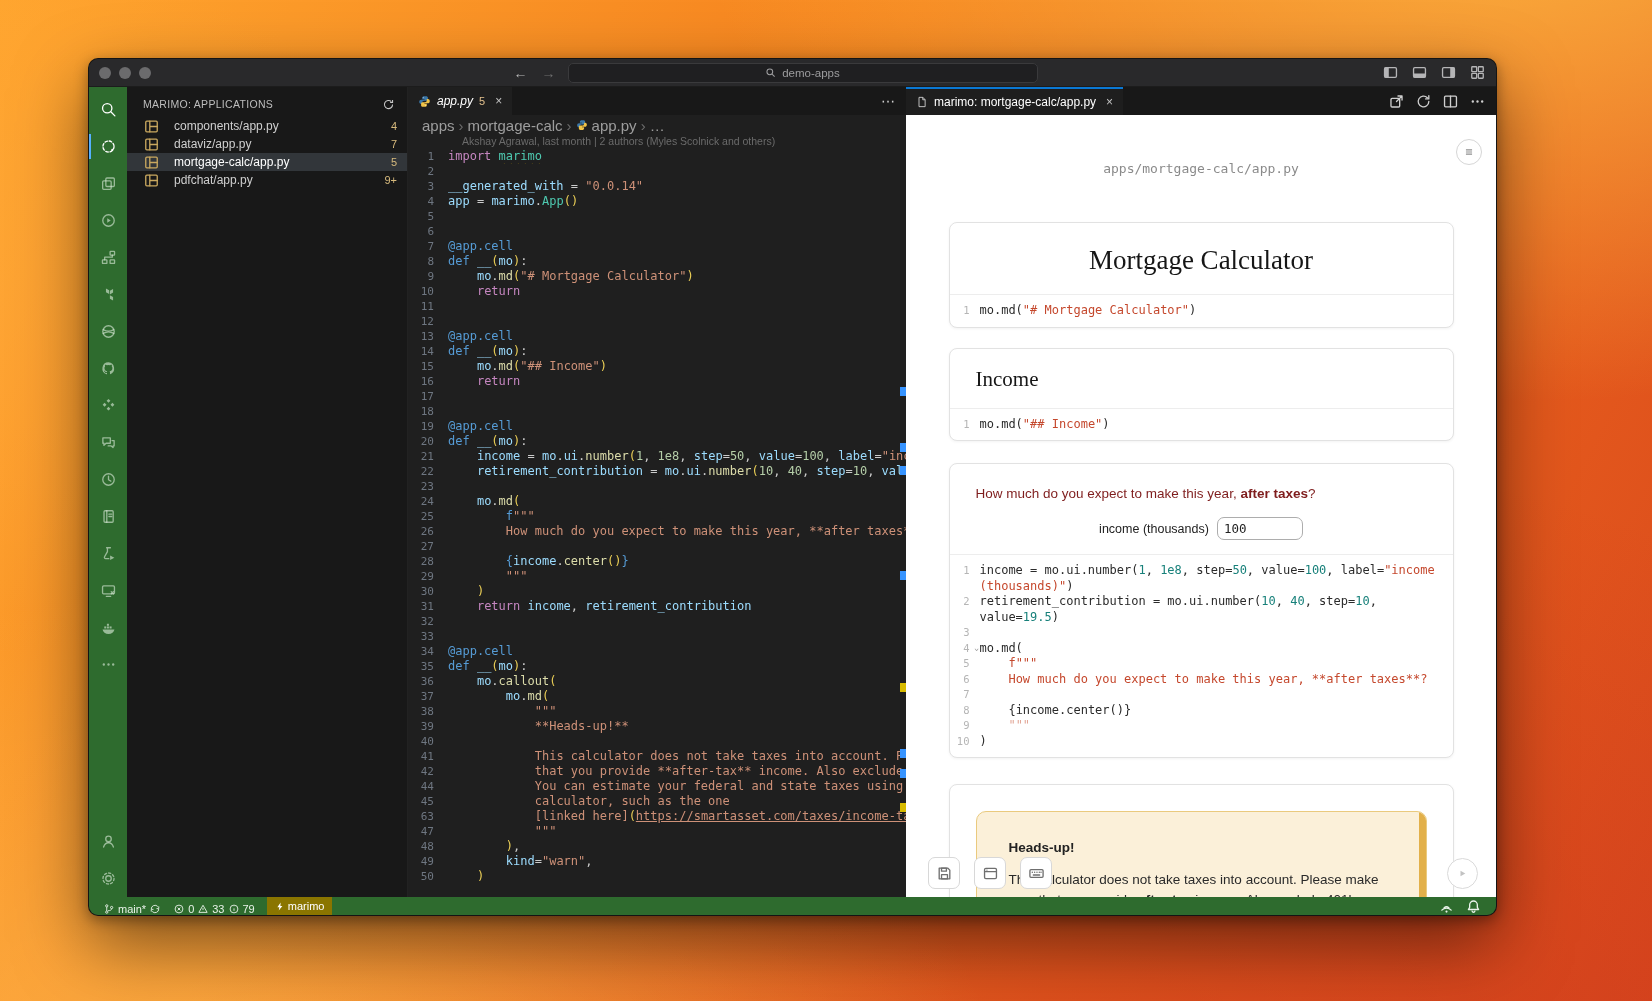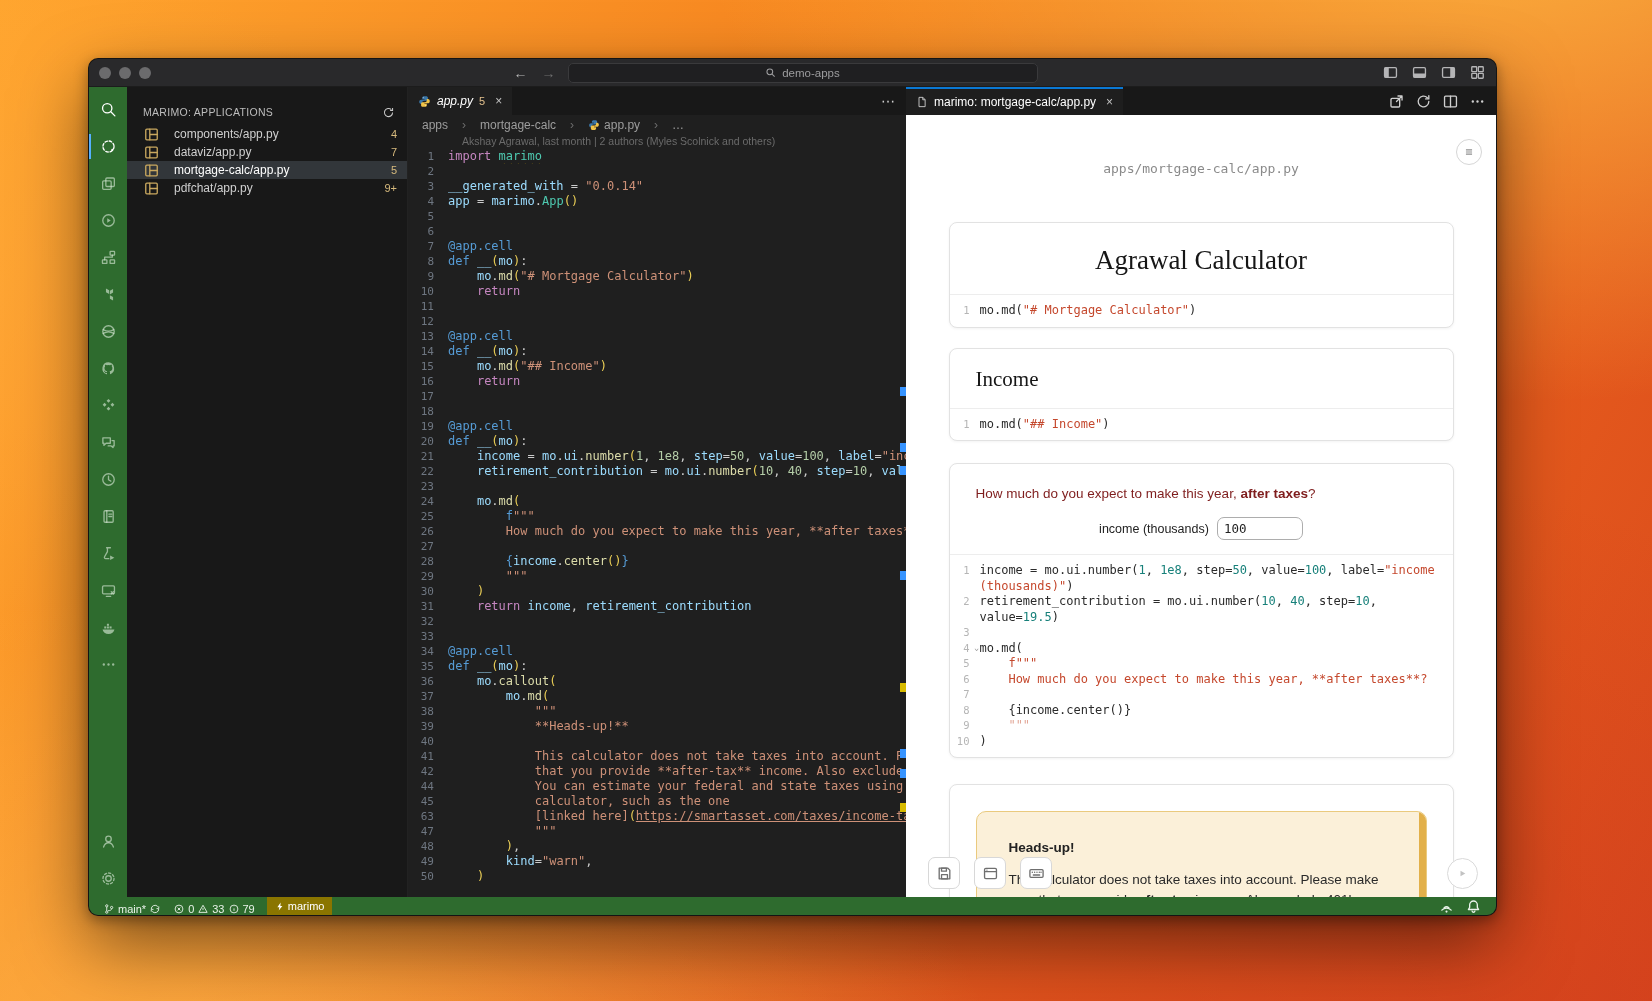--- a/index.html
+++ b/index.html
@@ -30,37 +30,37 @@
   .tb-right{display:flex;gap:12px;margin-left:auto;color:#b5b5b7;align-items:center}
   .tb-right svg{display:block}
   
   .main{flex:1;display:flex;min-height:0}
   .activitybar{width:38px;background:var(--green);flex:none;display:flex;flex-direction:column;align-items:center;padding-top:4px}
   .ai{width:38px;height:37px;display:flex;align-items:center;justify-content:center;color:rgba(220,236,218,.62);position:relative}
   .ai.active{color:#fff}
   .ai.indicator::before{content:"";position:absolute;left:0;top:6px;bottom:6px;width:2px;background:#55b0ff}
   .ai-spacer{flex:1}
   .sidebar{width:281px;background:var(--side-bg);flex:none;display:flex;flex-direction:column;border-right:1px solid #222}
-  .sb-head{height:26px;display:flex;align-items:center;padding:0 12px 0 16px;color:#bdbdbd;font-size:10.5px;letter-spacing:.3px;margin-top:12px}
+  .sb-head{height:26px;display:flex;align-items:center;padding:0 12px 0 16px;color:#bdbdbd;font-size:10.5px;letter-spacing:.3px;margin-top:4px}
   .sb-head .ttl{flex:1}
   .sb-head svg{color:#c9c9c9}
   .file{height:18px;display:flex;align-items:center;padding:0 10px 0 16px;color:#cfcfcf;font-size:12px;gap:14px}
   .file.sel{background:#32363a;color:#fff}
   .file .cnt{margin-left:auto;color:#d7ba7d;font-size:11px}
   .file svg{flex:none;color:#c9a85f}
   
   .editor{width:498px;flex:none;display:flex;flex-direction:column;min-width:0;background:var(--editor-bg);position:relative}
   .tabbar{height:28px;background:var(--side-bg);display:flex;align-items:stretch;flex:none}
   .tab{display:flex;align-items:center;gap:6px;padding:0 10px;background:var(--editor-bg);color:#fff;font-size:12px}
   .tab .name{font-style:italic}
   .tab .badge{color:#e2c08d;font-size:11px}
   .tab .x{color:#c3c3c3;font-size:12px;margin-left:4px}
   .tab.paneltab{border-top:2px solid var(--accent);background:#1e1e1e}
   .tab-more{margin-left:auto;display:flex;align-items:center;color:#cfcfcf;padding-right:10px;font-size:14px;letter-spacing:1px}
-  .crumbs{height:20px;display:flex;align-items:center;gap:14px;padding-left:14px;color:#9d9d9d;font-size:12px;flex:none}
+  .crumbs{height:20px;display:flex;align-items:center;gap:4px;padding-left:14px;color:#9d9d9d;font-size:15px;flex:none}
   .crumbs .sep{color:#6d6d6d}
   .blame{height:14px;color:#6b6b6b;font-size:10.5px;padding-left:54px;flex:none;font-family:"Liberation Sans",sans-serif}
   .codewrap{flex:1;overflow:hidden;position:relative}
   .cline{display:flex;height:15px;line-height:15px;font-family:"DejaVu Sans Mono",monospace;font-size:12px;white-space:pre}
   .gut{width:40px;flex:none;text-align:right;padding-right:14px;color:#6e7681;font-size:11px}
   .ctext{flex:1;min-width:0;overflow:hidden;white-space:pre}
   .tk-m{color:#C586C0}.tk-k{color:#569CD6}.tk-v{color:#9CDCFE}.tk-f{color:#DCDCAA}.tk-s{color:#CE9178}
   .tk-n{color:#B5CEA8}.tk-t{color:#4EC9B0}.tk-g{color:#eace56}.tk-p{color:#cccccc}
   .tk-u{color:#4EC9B0;text-decoration:underline wavy #c8a400 1px;text-underline-offset:3px}
   .tk-l{color:#CE9178;text-decoration:underline}
@@ -453,21 +453,21 @@
       </div>
       <div class="webview">
         <div class="wv-file">apps/mortgage-calc/app.py</div>
         <div class="menu-circ">
           <svg class="ic" width="14" height="14" viewBox="0 0 16 16" fill="none" stroke="currentColor" stroke-width="1.4">
               <path d="M4.5 5.5h7M4.5 8h7M4.5 10.5h7"></path>
             </svg>
         </div>
         <div id="cells">
             <div class="cell" style="margin-top: 46px;">
-              <div class="cell-title">Agrawal Calculator</div>
+              <div class="cell-title">Mortgage Calculator</div>
               <div class="codeblock">
                 <div class="prow">
                   <span class="pgut">1</span>
                   <span class="ptxt"><span class="tk-pk">mo.md(</span><span class="tk-ps">"# Mortgage Calculator"</span><span class="tk-pk">)</span></span>
                 </div>
               </div>
             </div>
             <div class="cell" style="margin-top: 20px;">
               <div class="cell-subtitle">Income</div>
               <div class="codeblock">

